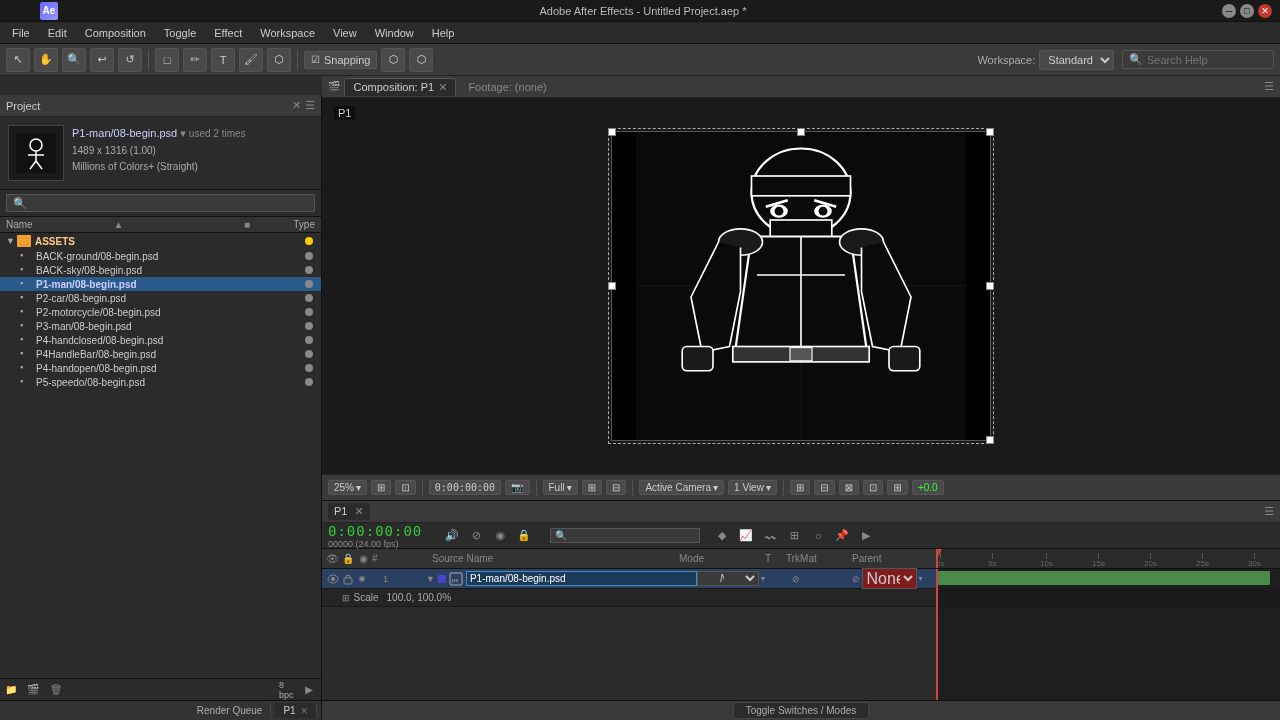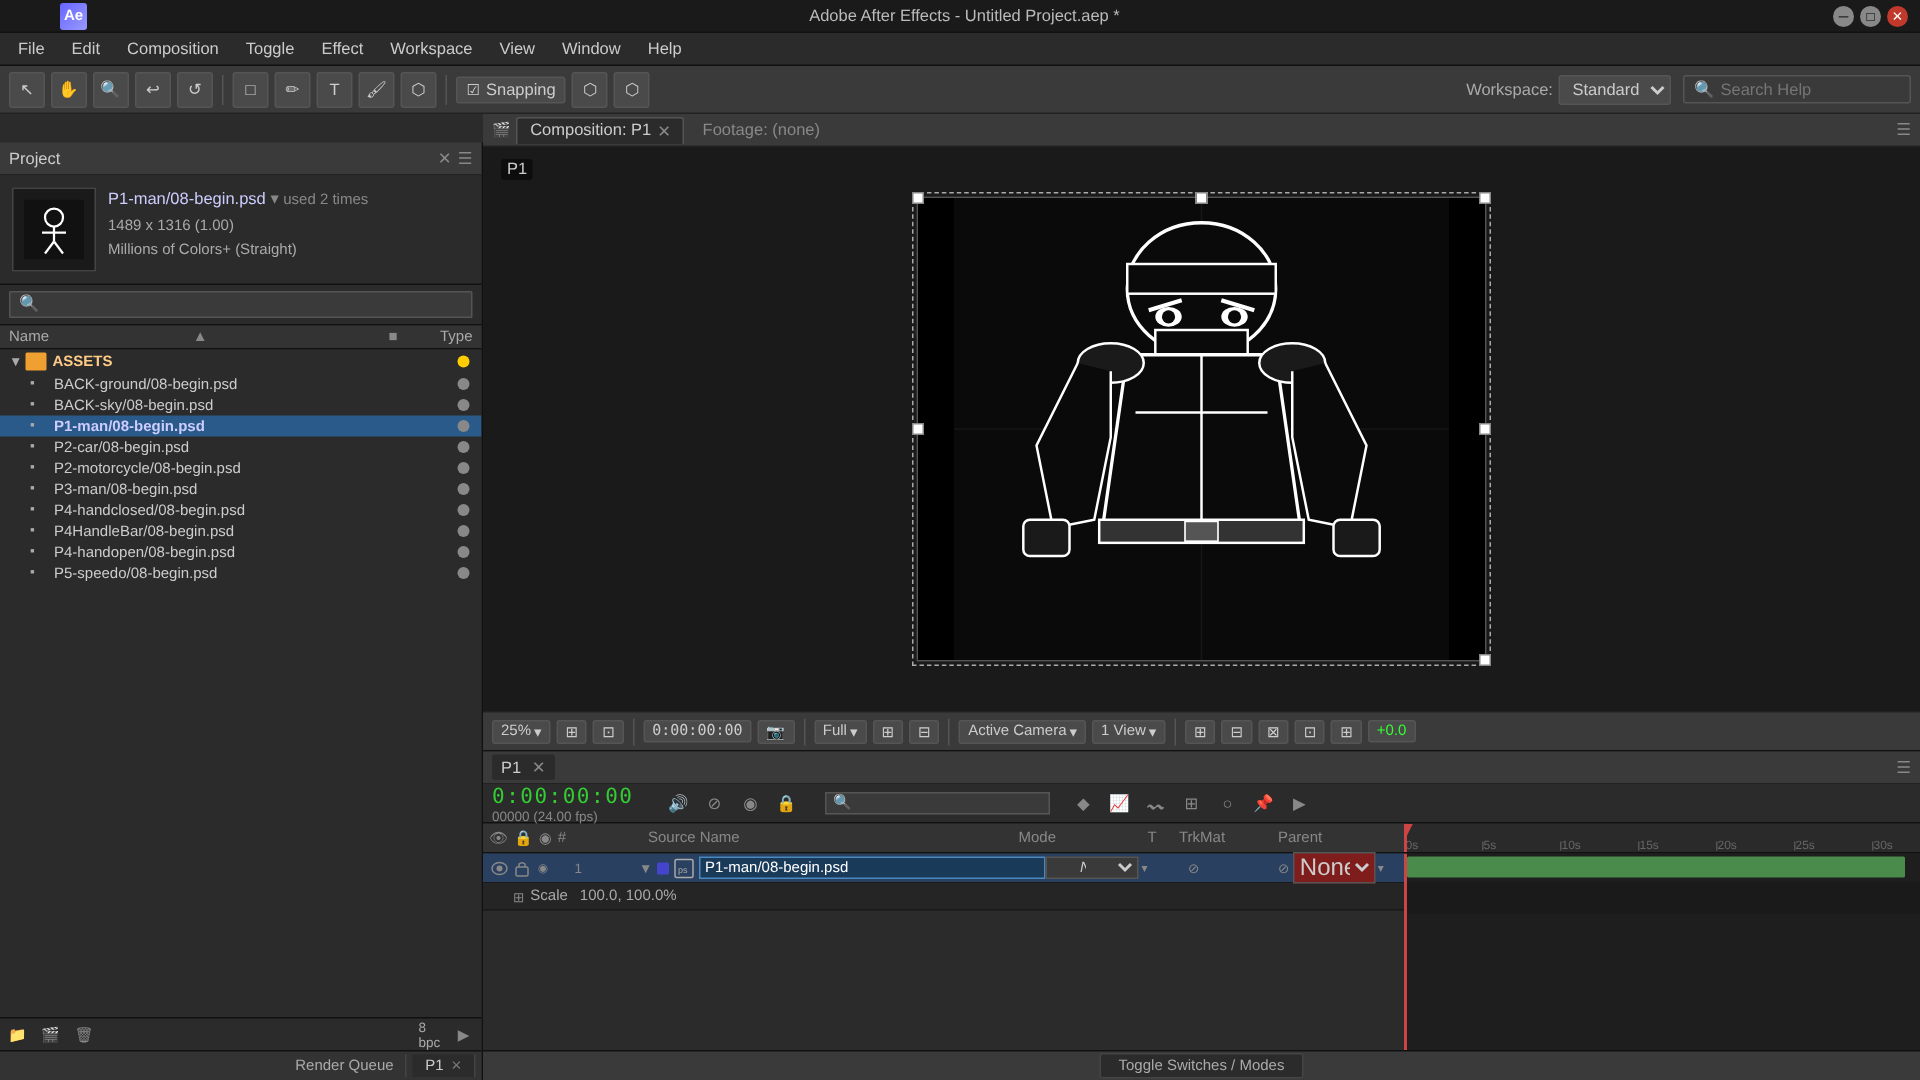--- a/index.html
+++ b/index.html
@@ -63,21 +63,21 @@
     #preview-info { font-size: 10px; color: #aaa; line-height: 1.6; }
     #preview-info .filename { color: #ccccff; font-size: 11px; }
 
     #project-search {
       padding: 4px 6px; border-bottom: 1px solid #111; background: #2b2b2b;
     }
     #project-search input { width: 100%; background: #3a3a3a; border: 1px solid #555; color: #ccc; padding: 2px 6px; font-size: 11px; outline: none; border-radius: 1px; }
 
     #project-list-header {
       display: flex; align-items: center; padding: 2px 6px; background: #333; border-bottom: 1px solid #111;
-      font-size: 10px; color: #aaa;
+      font-size: 10px; color: #aaa; gap: 15px;
     }
     .col-name { flex: 1; }
     .col-type { width: 40px; text-align: right; }
 
     #project-list { flex: 1; overflow-y: auto; background: #2b2b2b; }
     .folder-item { display: flex; align-items: center; padding: 2px 6px; cursor: pointer; }
     .file-item { display: flex; align-items: center; padding: 1px 6px 1px 20px; cursor: pointer; }
     .file-item.selected { background: #2a5a8a; }
     .file-name { font-size: 10px; color: #cccccc; flex: 1; }
     .file-name.highlight { color: #ccccff; font-weight: bold; }
@@ -191,21 +191,21 @@
     .lr-parent select { background: #3a3a3a; border: 1px solid #555; color: #ccc; font-size: 10px; width: 60px; cursor: pointer; }
 
     .sub-label { font-size: 10px; color: #aaa; }
     .sub-value { font-size: 10px; color: #aaa; margin-left: 8px; }
 
     
     #timeline-right { flex: 1; display: flex; flex-direction: column; background: #1e1e1e; overflow: hidden; }
     #timeline-ruler {
       height: 20px; background: #2a2a2a; border-bottom: 1px solid #111; position: relative; overflow: hidden; display: flex; align-items: flex-end;
     }
-    .ruler-mark { position: absolute; bottom: 0; font-size: 8px; color: #666; display: flex; flex-direction: row; align-items: center; }
+    .ruler-mark { position: absolute; bottom: 0; font-size: 8px; color: #666; display: flex; flex-direction: column; align-items: center; }
     .ruler-tick { width: 1px; height: 6px; background: #555; }
 
     #timeline-tracks { flex: 1; position: relative; background: #1e1e1e; overflow: hidden; }
     .track-row { height: 20px; border-bottom: 1px solid #1a1a1a; position: relative; }
     .track-bar { position: absolute; top: 2px; height: 14px; background: #3a6a3a; border-radius: 1px; }
     .track-bar.green { background: #4a8a4a; }
 
     #playhead { position: absolute; top: 0; width: 2px; background: #cc4444; height: 100%; left: 0px; }
 
     

